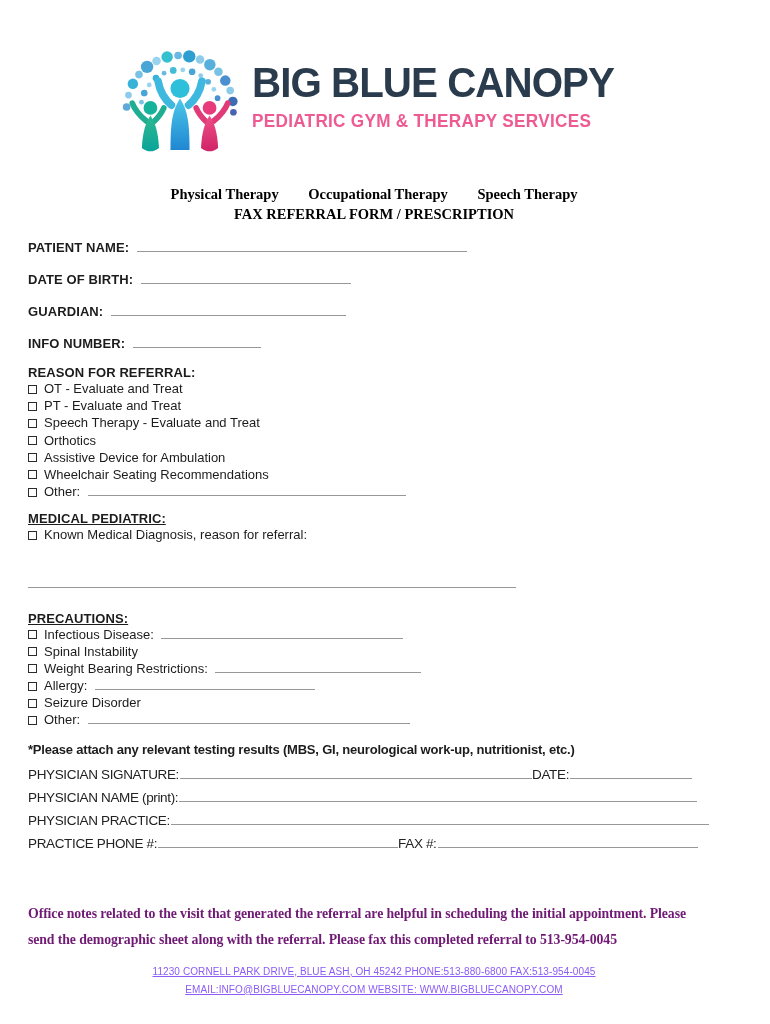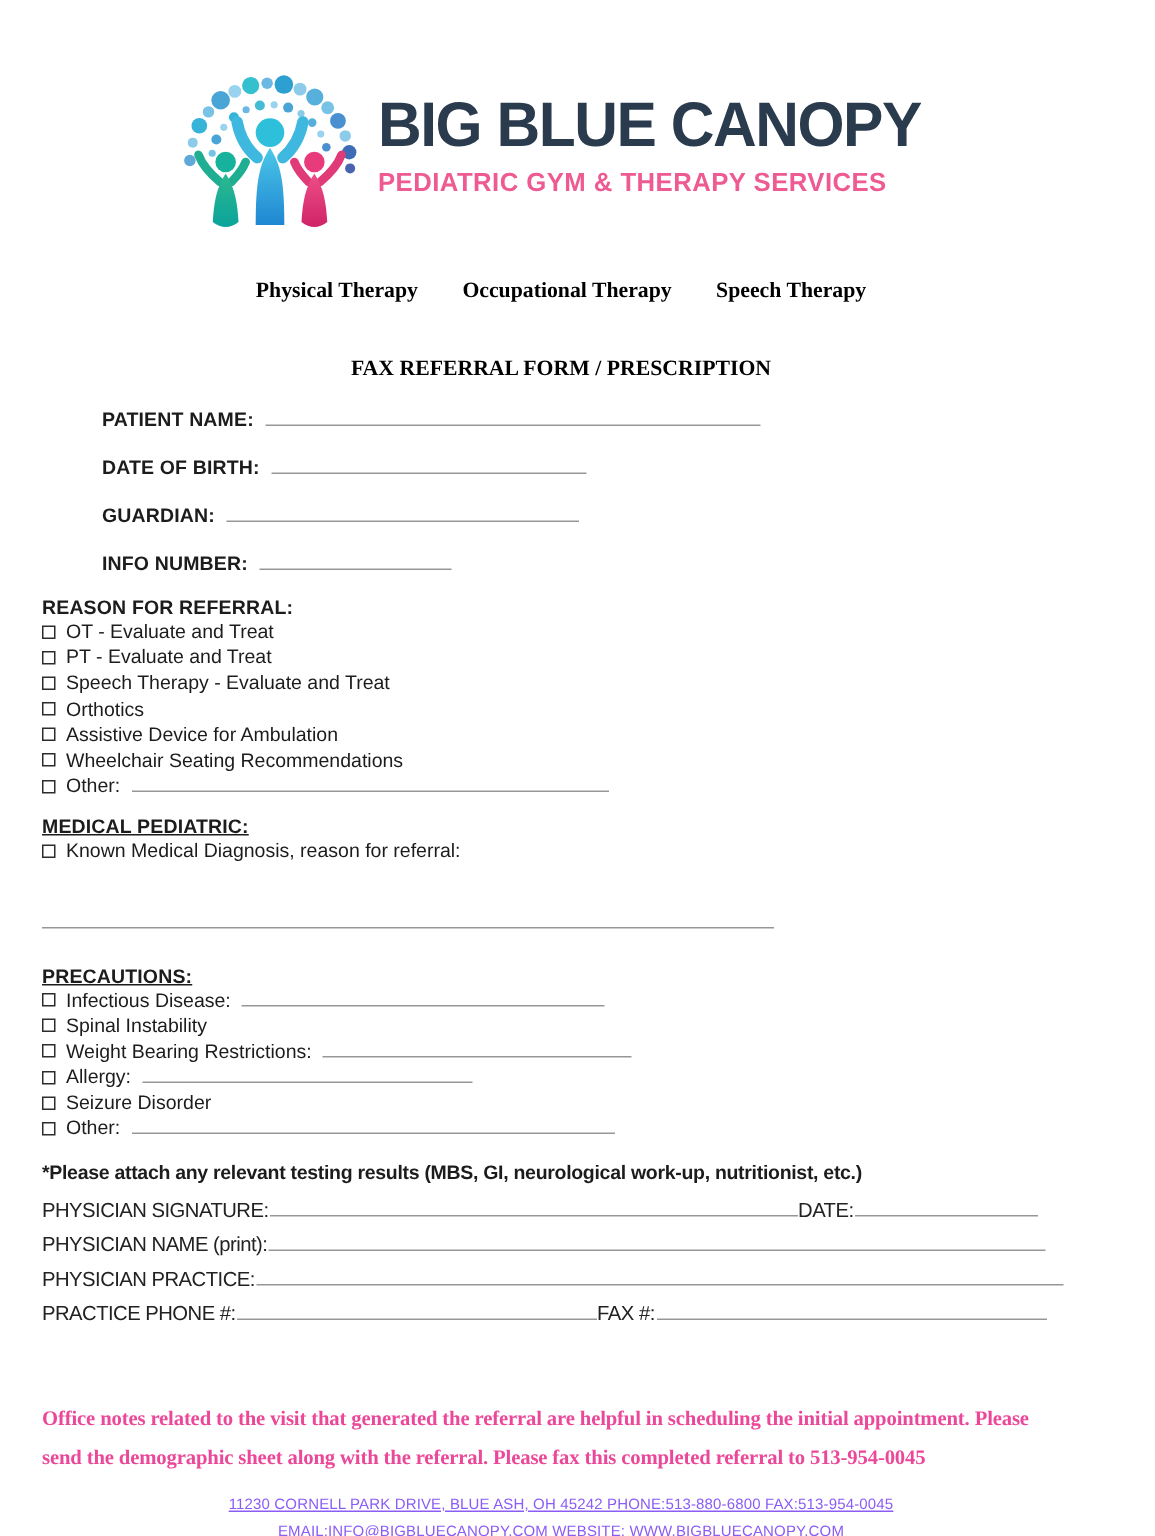--- a/index.html
+++ b/index.html
@@ -24,28 +24,28 @@
     color:#ee5a92; margin-top:7px; transform:scaleX(0.98); transform-origin:left;
   }
 
   
   .services {
     margin-top:32px; text-align:center;
     font-family:"Liberation Serif", serif; font-weight:bold; font-size:14.5px; color:#000;
   }
   .services span { margin:0 13px; }
   .form-title {
-    margin-top:35px; text-align:center;
+    margin-top:3px; text-align:center;
     font-family:"Liberation Serif", serif; font-weight:bold; font-size:14.5px; color:#000;
   }
 
   
   .content { padding-left:28px; padding-right:28px; }
 
-  .field-row { margin-top:17px; font-size:13px; height:15px;margin-left:40px; }
+  .field-row { margin-top:17px; font-size:13px; height:15px; }
   .field-label { font-weight:bold; letter-spacing:0.1px; }
 
   .line {
     display:inline-block; height:12px;
     border-bottom:1.5px solid #979797;
     vertical-align:baseline; margin-left:4px;
   }
   .line.flush { margin-left:0; }
 
   .sec-head { font-weight:bold; font-size:13px; letter-spacing:0.1px; }
@@ -73,21 +73,21 @@
     margin-top:13px; font-size:13px; font-weight:bold; letter-spacing:-0.2px;
   }
 
   .phys-block { margin-top:10px; }
   .phys-row { font-size:13.5px; letter-spacing:-0.35px; margin-top:8px; height:15px; color:#222; }
   .phys-row .line { margin-left:1px; }
 
   .office-notes {
     margin-top:50px;
     font-family:"Liberation Serif", serif; font-weight:bold;
-    font-size:13.8px; line-height:26px; color:#ec4899;
+    font-size:13.8px; line-height:26px; color:#701a75;
     width:676px; letter-spacing:-0.1px;
   }
 
   .footer {
     margin-top:10px; text-align:center;
     color:#8b5cf6; font-size:10px; line-height:18px; letter-spacing:0.1px;text-decoration:underline;
   }
 
   
   .logo-icon { width:124px; height:114px; flex:0 0 auto; }

